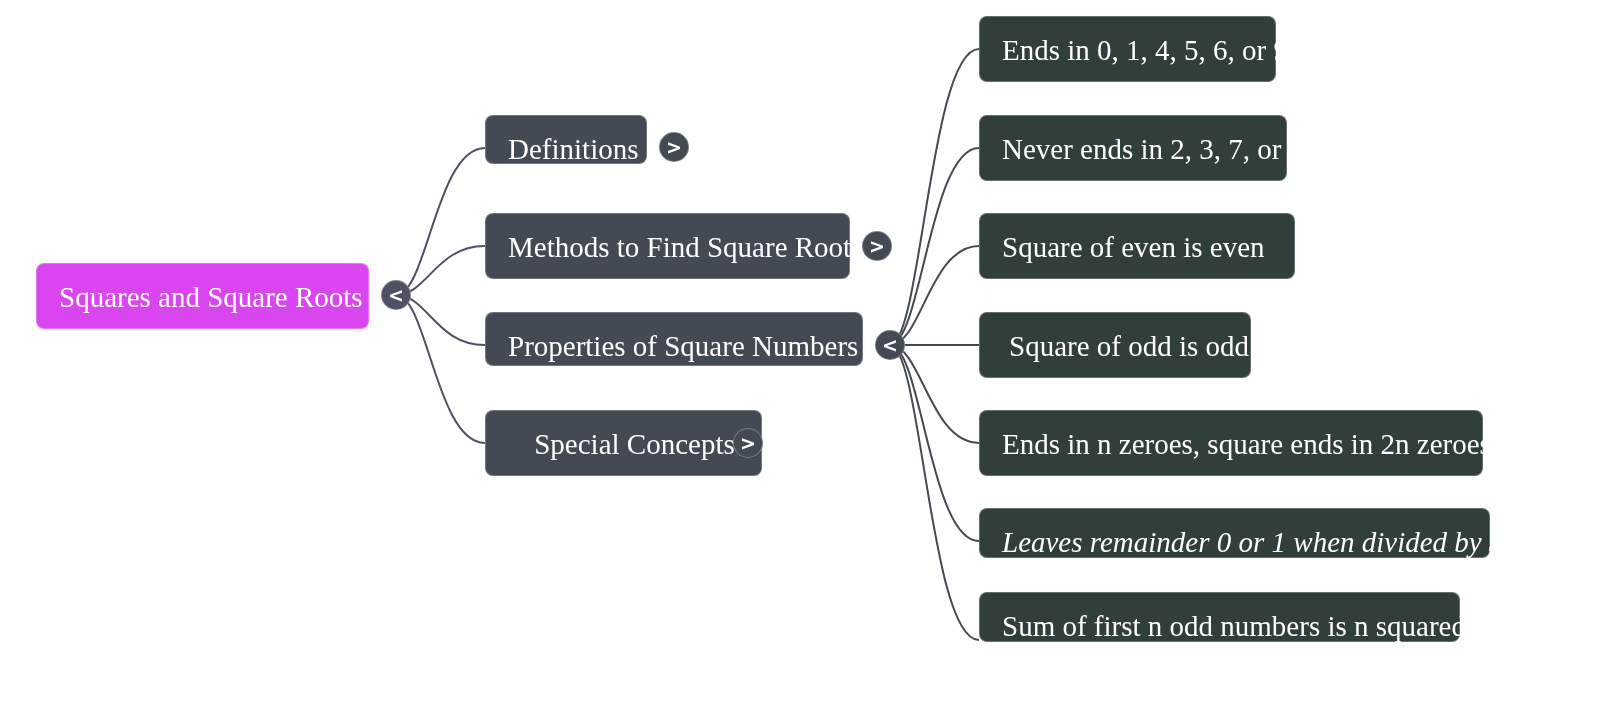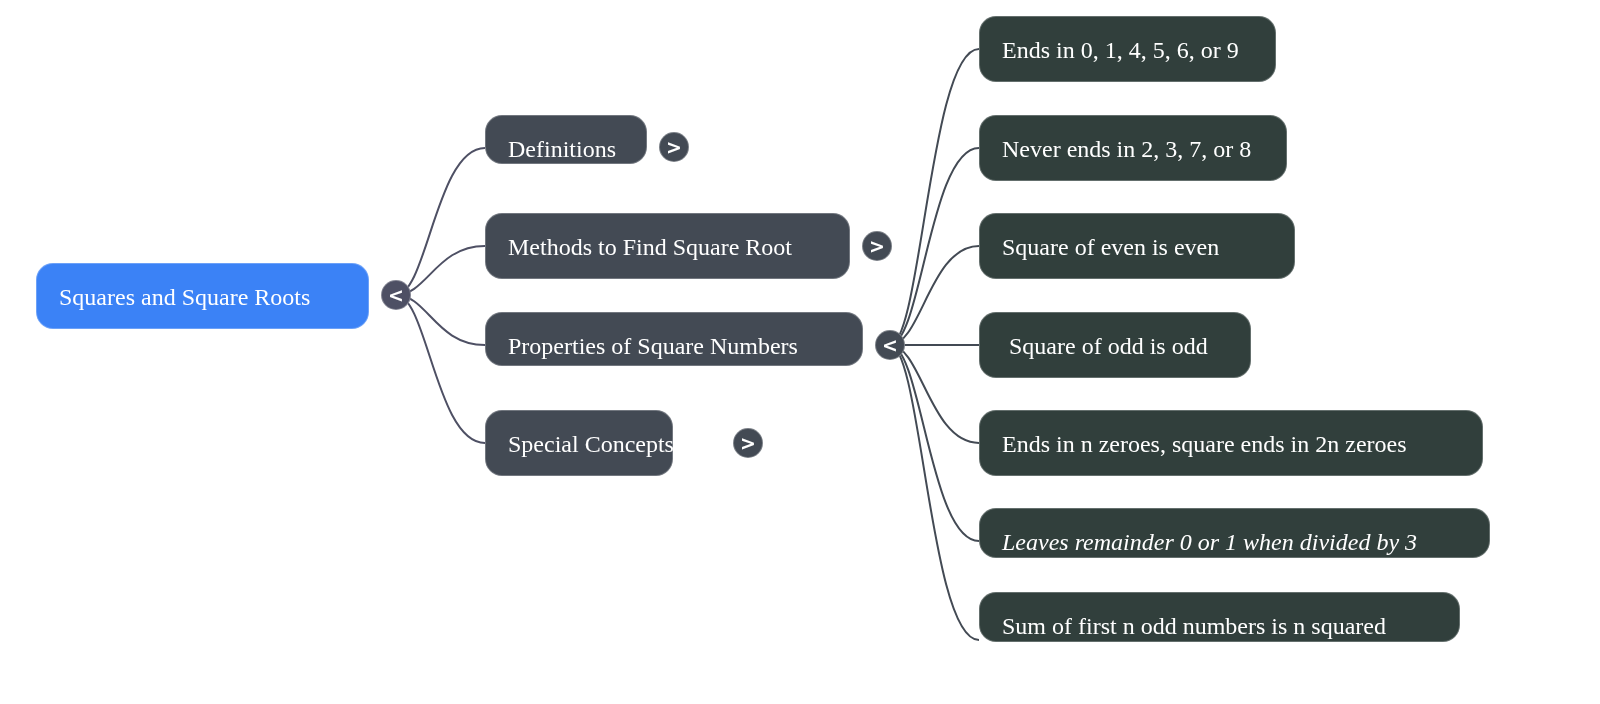--- a/index.html
+++ b/index.html
@@ -1,22 +1,22 @@
 <!DOCTYPE html>
 <html><head>
 <meta charset="utf-8">
 <style>
   html, body { margin: 0; padding: 0; background: #ffffff; }
   body { width: 1600px; height: 704px; position: relative; overflow: hidden;
          font-family: "Liberation Serif", "DejaVu Serif", serif; }
   #edges { position: absolute; left: 0; top: 0; width: 1600px; height: 704px; pointer-events: none; }
-  .node { position: absolute; box-sizing: border-box; border-radius: 17px; color: #ffffff;
-          font-size: 24px; line-height: 66px; padding-left: 22px; white-space: nowrap;
+  .node { position: absolute; box-sizing: border-box; border-radius: 8px; color: #ffffff;
+          font-size: 29px; line-height: 66px; padding-left: 22px; white-space: nowrap;
           border: 1px solid rgba(255,255,255,0.25); cursor: pointer; }
-  .node.root { background: #3b82f6; }
+  .node.root { background: #d946ef; }
   .node.l1 { background: #434a54; }
   .node.l2 { background: #313f3c; }
   .toggle { position: absolute; width: 30px; height: 30px; border-radius: 50%;
             color: #ffffff; font-family: "DejaVu Sans", sans-serif; font-size: 19px; font-weight: bold;
             line-height: 29px; text-align: center; cursor: pointer; box-sizing: border-box;
             border: 1px solid rgba(255,255,255,0.3); }
 </style>
 </head>
 <body>
 
@@ -55,21 +55,21 @@
   <span>&gt;</span>
 </div>
 
 <div class="node l1" id="n-c2" style="left:485px; top:312px; width:378px; height:54px;">
   <span>Properties of Square Numbers</span>
 </div>
 <div class="toggle" id="t-c2" style="left:875px; top:330px; background:#434a54;">
   <span>&lt;</span>
 </div>
 
-<div class="node l1" id="n-c3" style="left:485px; top:410px; width:188px; height:66px;">
+<div class="node l1" id="n-c3" style="left:485px; top:410px; width:277px; height:66px;text-align:center;">
   <span>Special Concepts</span>
 </div>
 <div class="toggle" id="t-c3" style="left:733px; top:428px; background:#434a54;">
   <span>&gt;</span>
 </div>
 
 <div class="node l2 leaf" style="left:979px; top:16px; width:297px; height:66px;">
   <span>Ends in 0, 1, 4, 5, 6, or 9</span>
 </div>
 <div class="node l2 leaf" style="left:979px; top:115px; width:308px; height:66px;">

